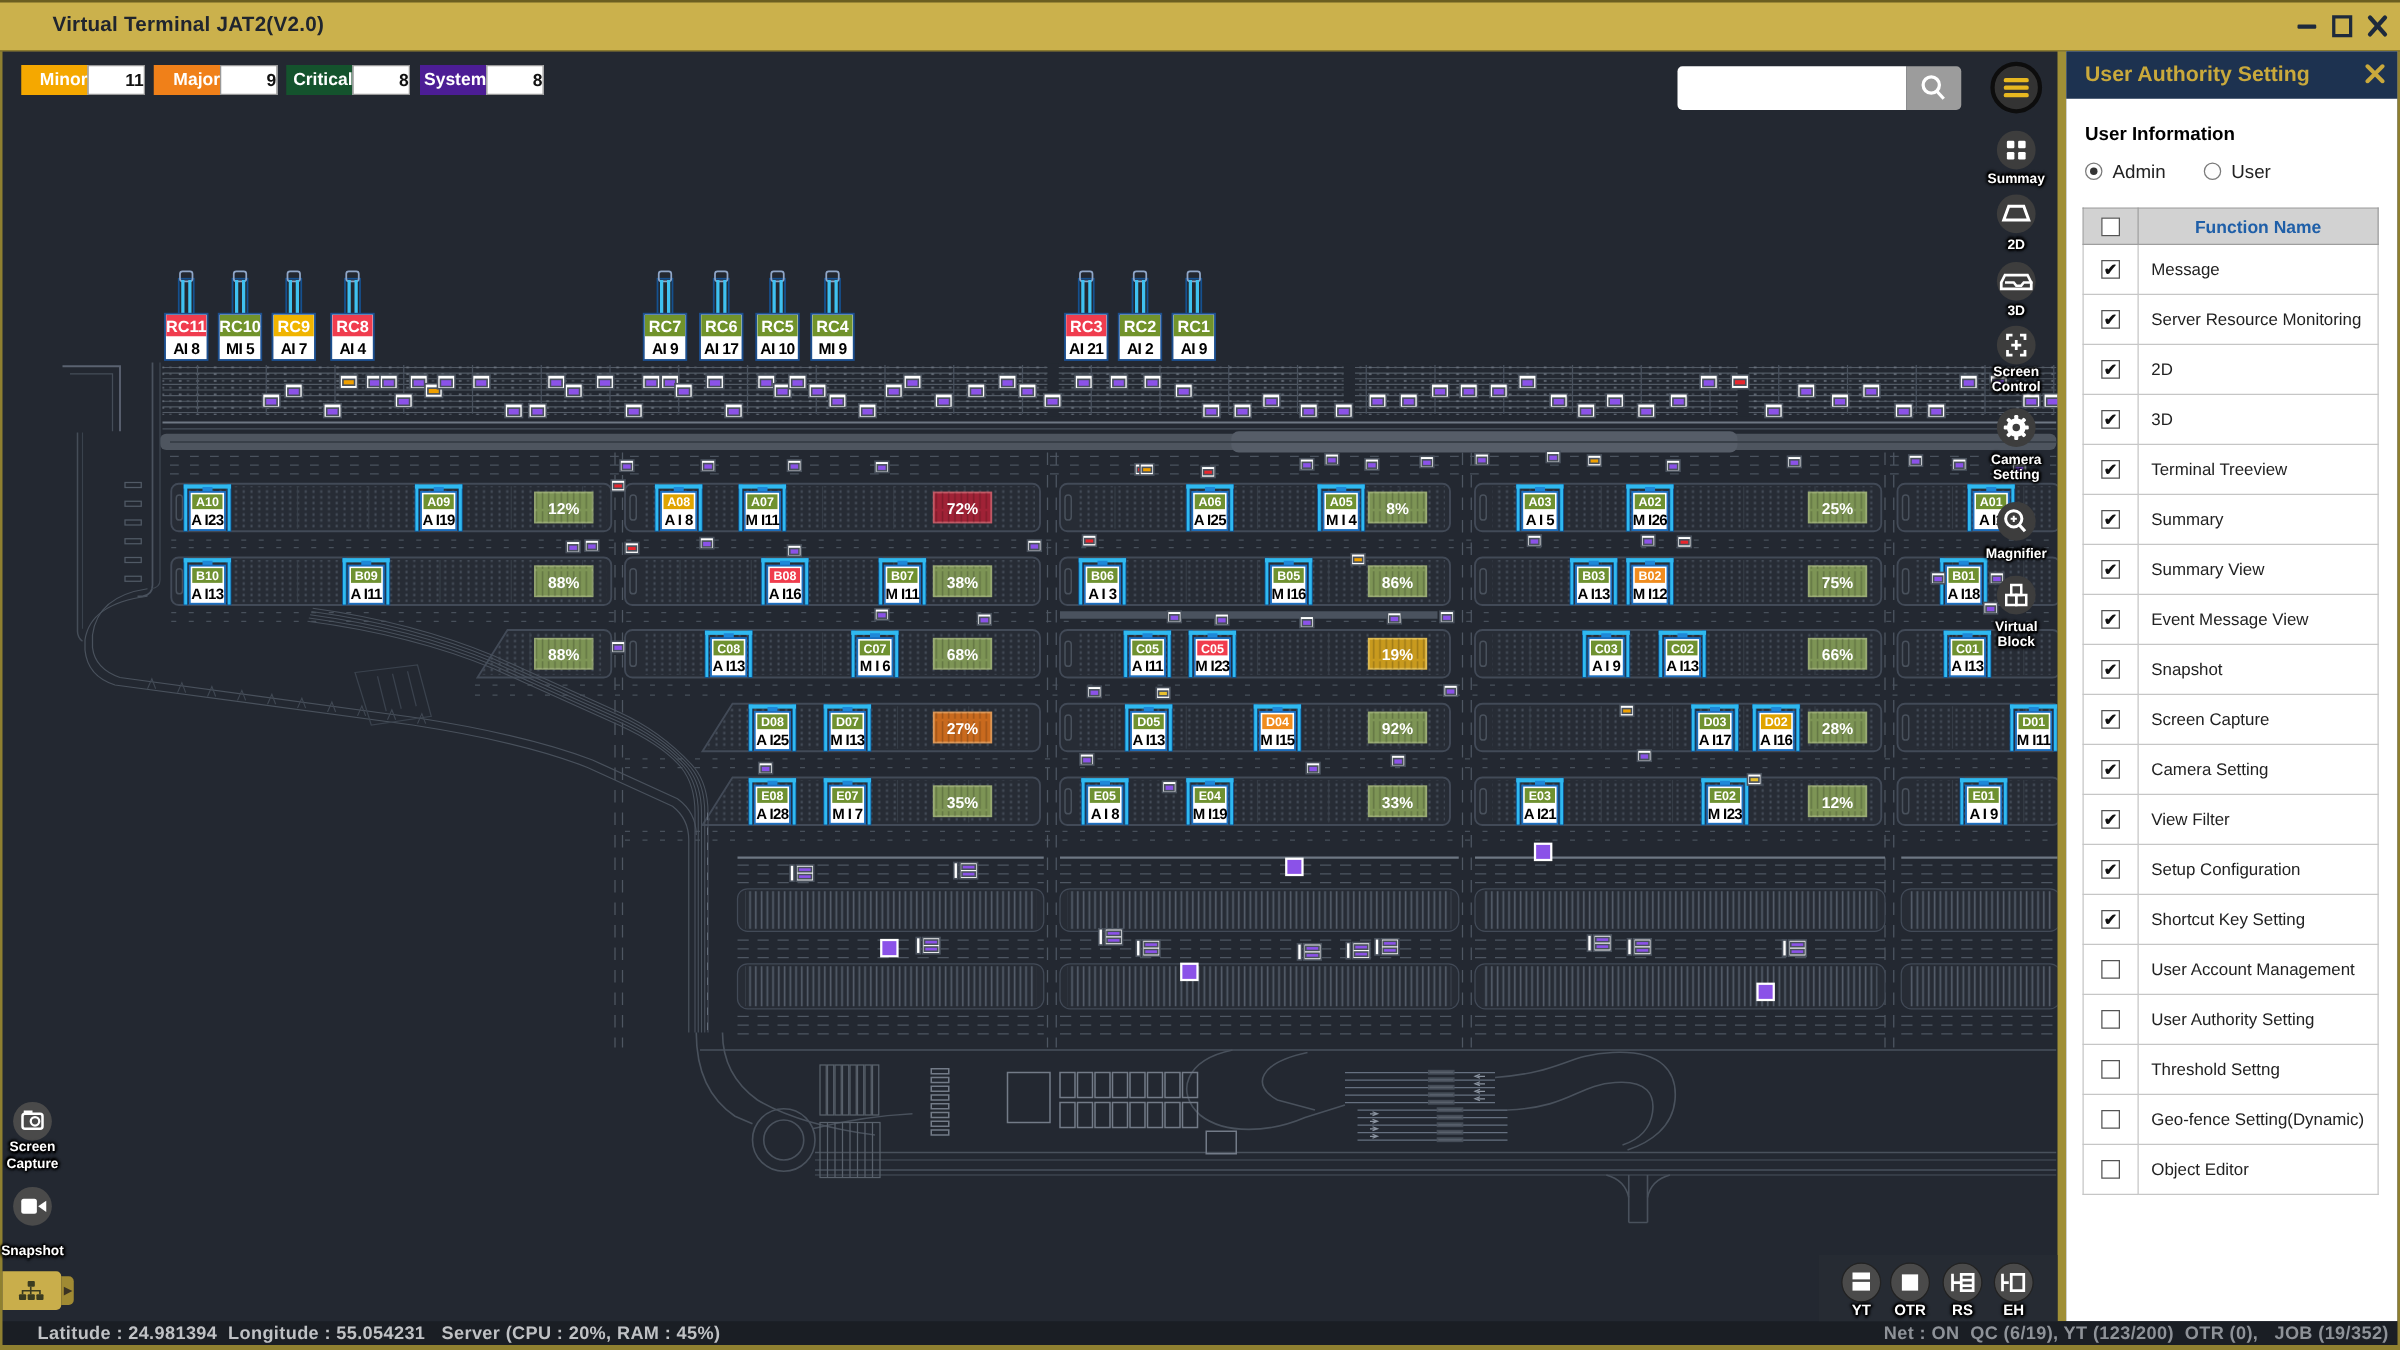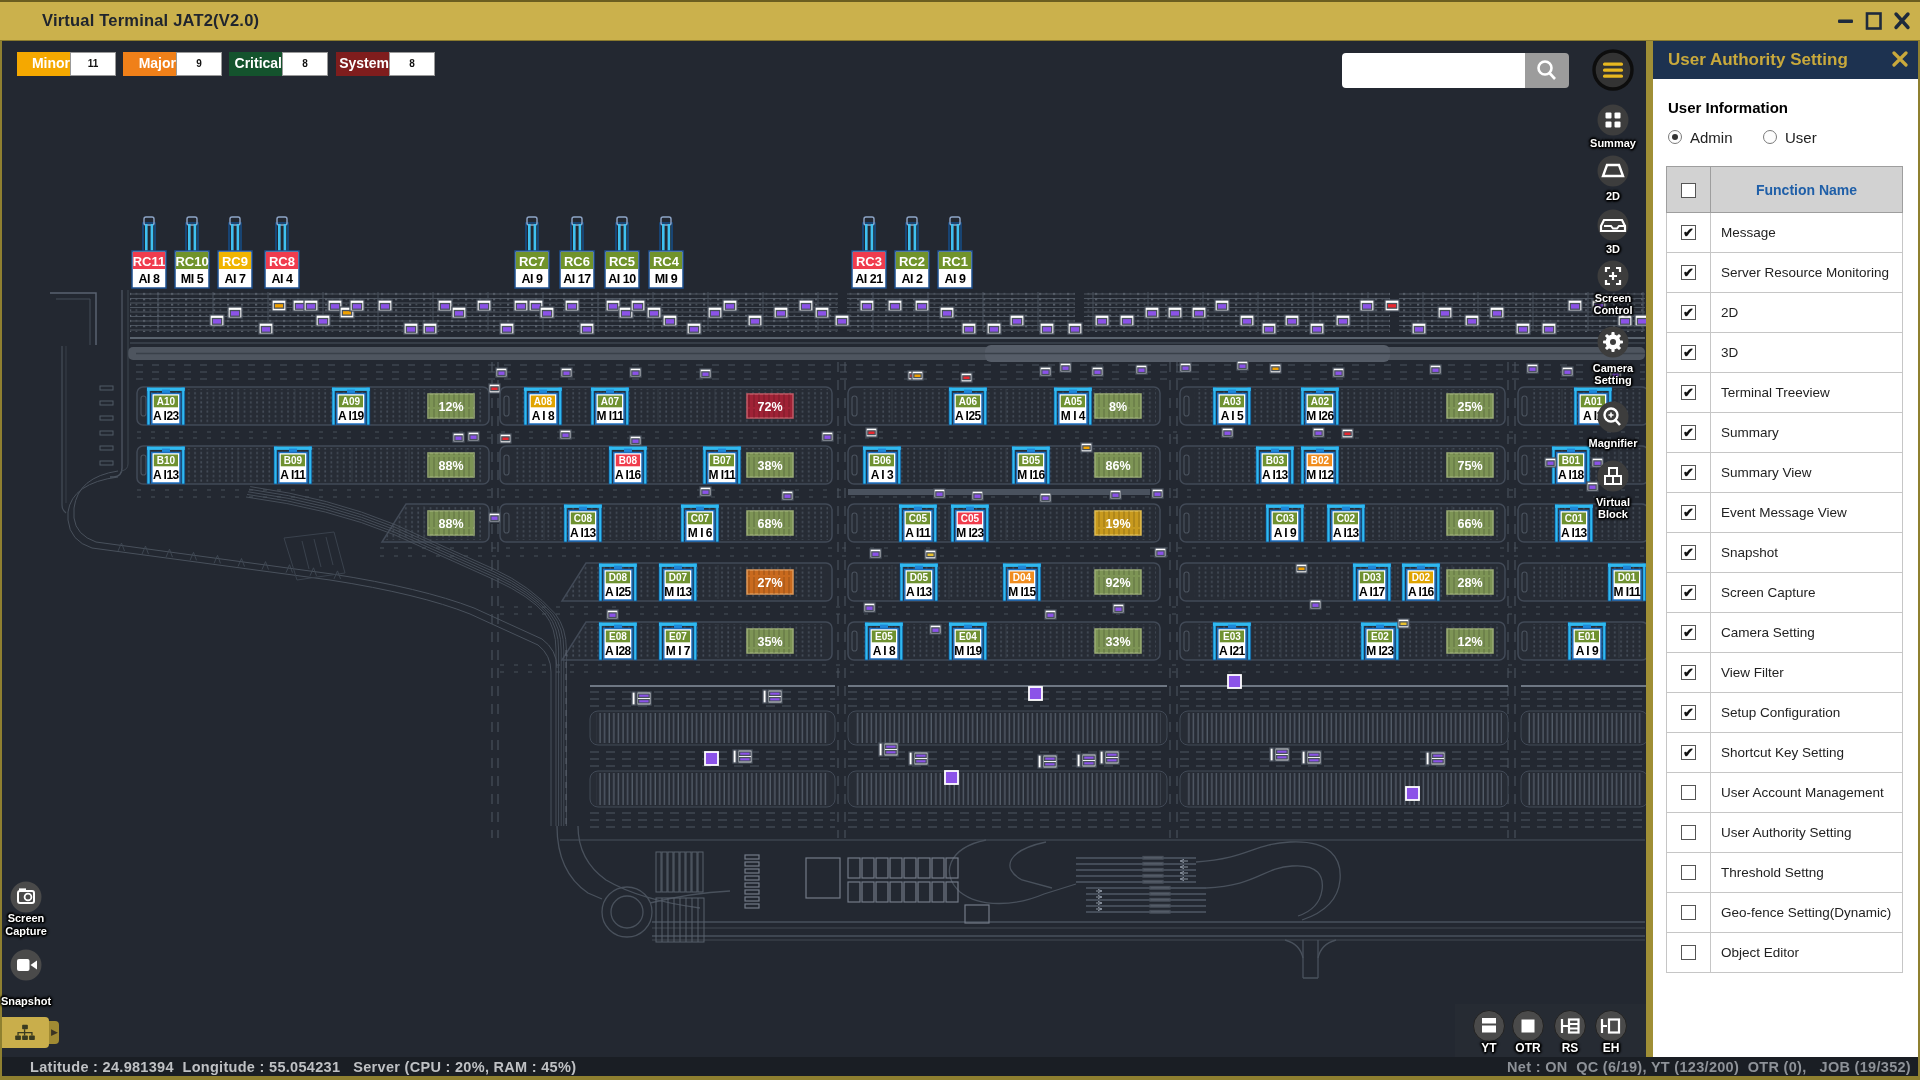--- a/index.html
+++ b/index.html
@@ -8,35 +8,35 @@
 
 #titlebar{left:0;top:0;width:1920px;height:41px;background:#CBB14C;border-top:2px solid #6B5E20;border-bottom:1px solid #8a7a2e}
 #titletxt{left:42px;top:11px;font-size:16.5px;font-weight:bold;color:#20252E;letter-spacing:.2px}
 #borderL{left:0;top:41px;width:2px;height:1039px;background:#8F8030}
 #borderR{left:1918px;top:41px;width:2px;height:1039px;background:#8F8030}
 #borderB{left:0;top:1076px;width:1920px;height:4px;background:#8F8030}
 #golddiv{left:1646px;top:41px;width:7px;height:1016px;background:#A08F36}
 
 .al{top:52px;height:24px;display:flex}
 .al .lab{width:53px;height:24px;color:#fff;font-size:14px;font-weight:bold;text-align:right;line-height:23px}
-.al .cnt{width:46px;height:24px;background:#fff;border:1px solid #999;color:#111;font-size:10px;font-weight:bold;text-align:center;line-height:22px}
+.al .cnt{width:46px;height:24px;background:#fff;border:1px solid #999;color:#111;font-size:14px;font-weight:bold;text-align:right;line-height:22px}
 
 #search{left:1342px;top:53px;width:183px;height:35px;background:#fff;border-radius:4px 0 0 4px}
 #searchbtn{left:1525px;top:53px;width:44px;height:35px;background:#9C9C9C;border-radius:0 4px 4px 0}
 
 #panel{left:1653px;top:41px;width:265px;height:1016px;background:#fff}
 #phead{left:1653px;top:41px;width:265px;height:38px;background:#1D3250}
 #ptitle{left:1668px;top:50px;font-size:17px;font-weight:bold;color:#C9A93C}
 #uinfo{left:1668px;top:99px;font-size:15px;font-weight:bold;color:#000}
 .radio{width:14px;height:14px;border-radius:50%;border:1px solid #7a7a7a;background:#fdfdfd}
 .radio.sel::after{content:"";position:absolute;left:3px;top:3px;width:6px;height:6px;border-radius:50%;background:#333}
 .rlab{font-size:15px;color:#222}
 
 #ftable{left:1666px;top:166px;width:237px;border:1px solid #9e9e9e;border-collapse:collapse;background:#fff}
-#ftable th{background:#D2D2D2;border:1px solid #9e9e9e;height:46px;font-size:14px;color:#1F5FA8}
+#ftable th{background:#D2D2D2;border:1px solid #9e9e9e;height:29px;font-size:14px;color:#1F5FA8}
 #ftable td{border:1px solid #c6c6c6;height:40px;font-size:13.5px;color:#222;padding-left:10px}
 #ftable td.cb{width:44px;text-align:center;padding-left:0}
 .chk{display:inline-block;width:15px;height:15px;background:#fff;border:1px solid #555;
   font-size:13px;line-height:14px;font-weight:bold;color:#111;text-align:center;vertical-align:middle}
 
 #status{left:0;top:1057px;width:1920px;height:19px;background:#1A1E24}
 #statusL{left:30px;top:1059px;font-size:14.5px;font-weight:bold;color:#BFC1C4;letter-spacing:.3px}
 #statusR{right:9px;top:1059px;white-space:nowrap;text-align:left;font-size:14.5px;font-weight:bold;color:#8E9298;letter-spacing:.3px}
 
 #map{left:2px;top:41px;width:1644px;height:1016px}
@@ -1594,21 +1594,21 @@
     </div>
     <div class="al abs" style="left:123px">
       <div class="lab" style="background:#F08019">Major</div>
       <div class="cnt">9</div>
     </div>
     <div class="al abs" style="left:229px">
       <div class="lab" style="background:#14532d">Critical</div>
       <div class="cnt">8</div>
     </div>
     <div class="al abs" style="left:336px">
-      <div class="lab" style="background:#7f1d1d">System</div>
+      <div class="lab" style="background:#4c1d95">System</div>
       <div class="cnt">8</div>
     </div>
     <div id="search" class="abs"></div>
     <div id="searchbtn" class="abs"><svg width="44" height="35" viewBox="0 0 44 35">
         <circle cx="20" cy="15" r="6.5" fill="none" stroke="#fff" stroke-width="2.6"></circle>
         <line x1="24.5" y1="20" x2="30" y2="26" stroke="#fff" stroke-width="2.6"></line>
       </svg></div>
     <div id="golddiv" class="abs"></div>
     <div id="panel" class="abs"></div>
     <div id="phead" class="abs"></div>

